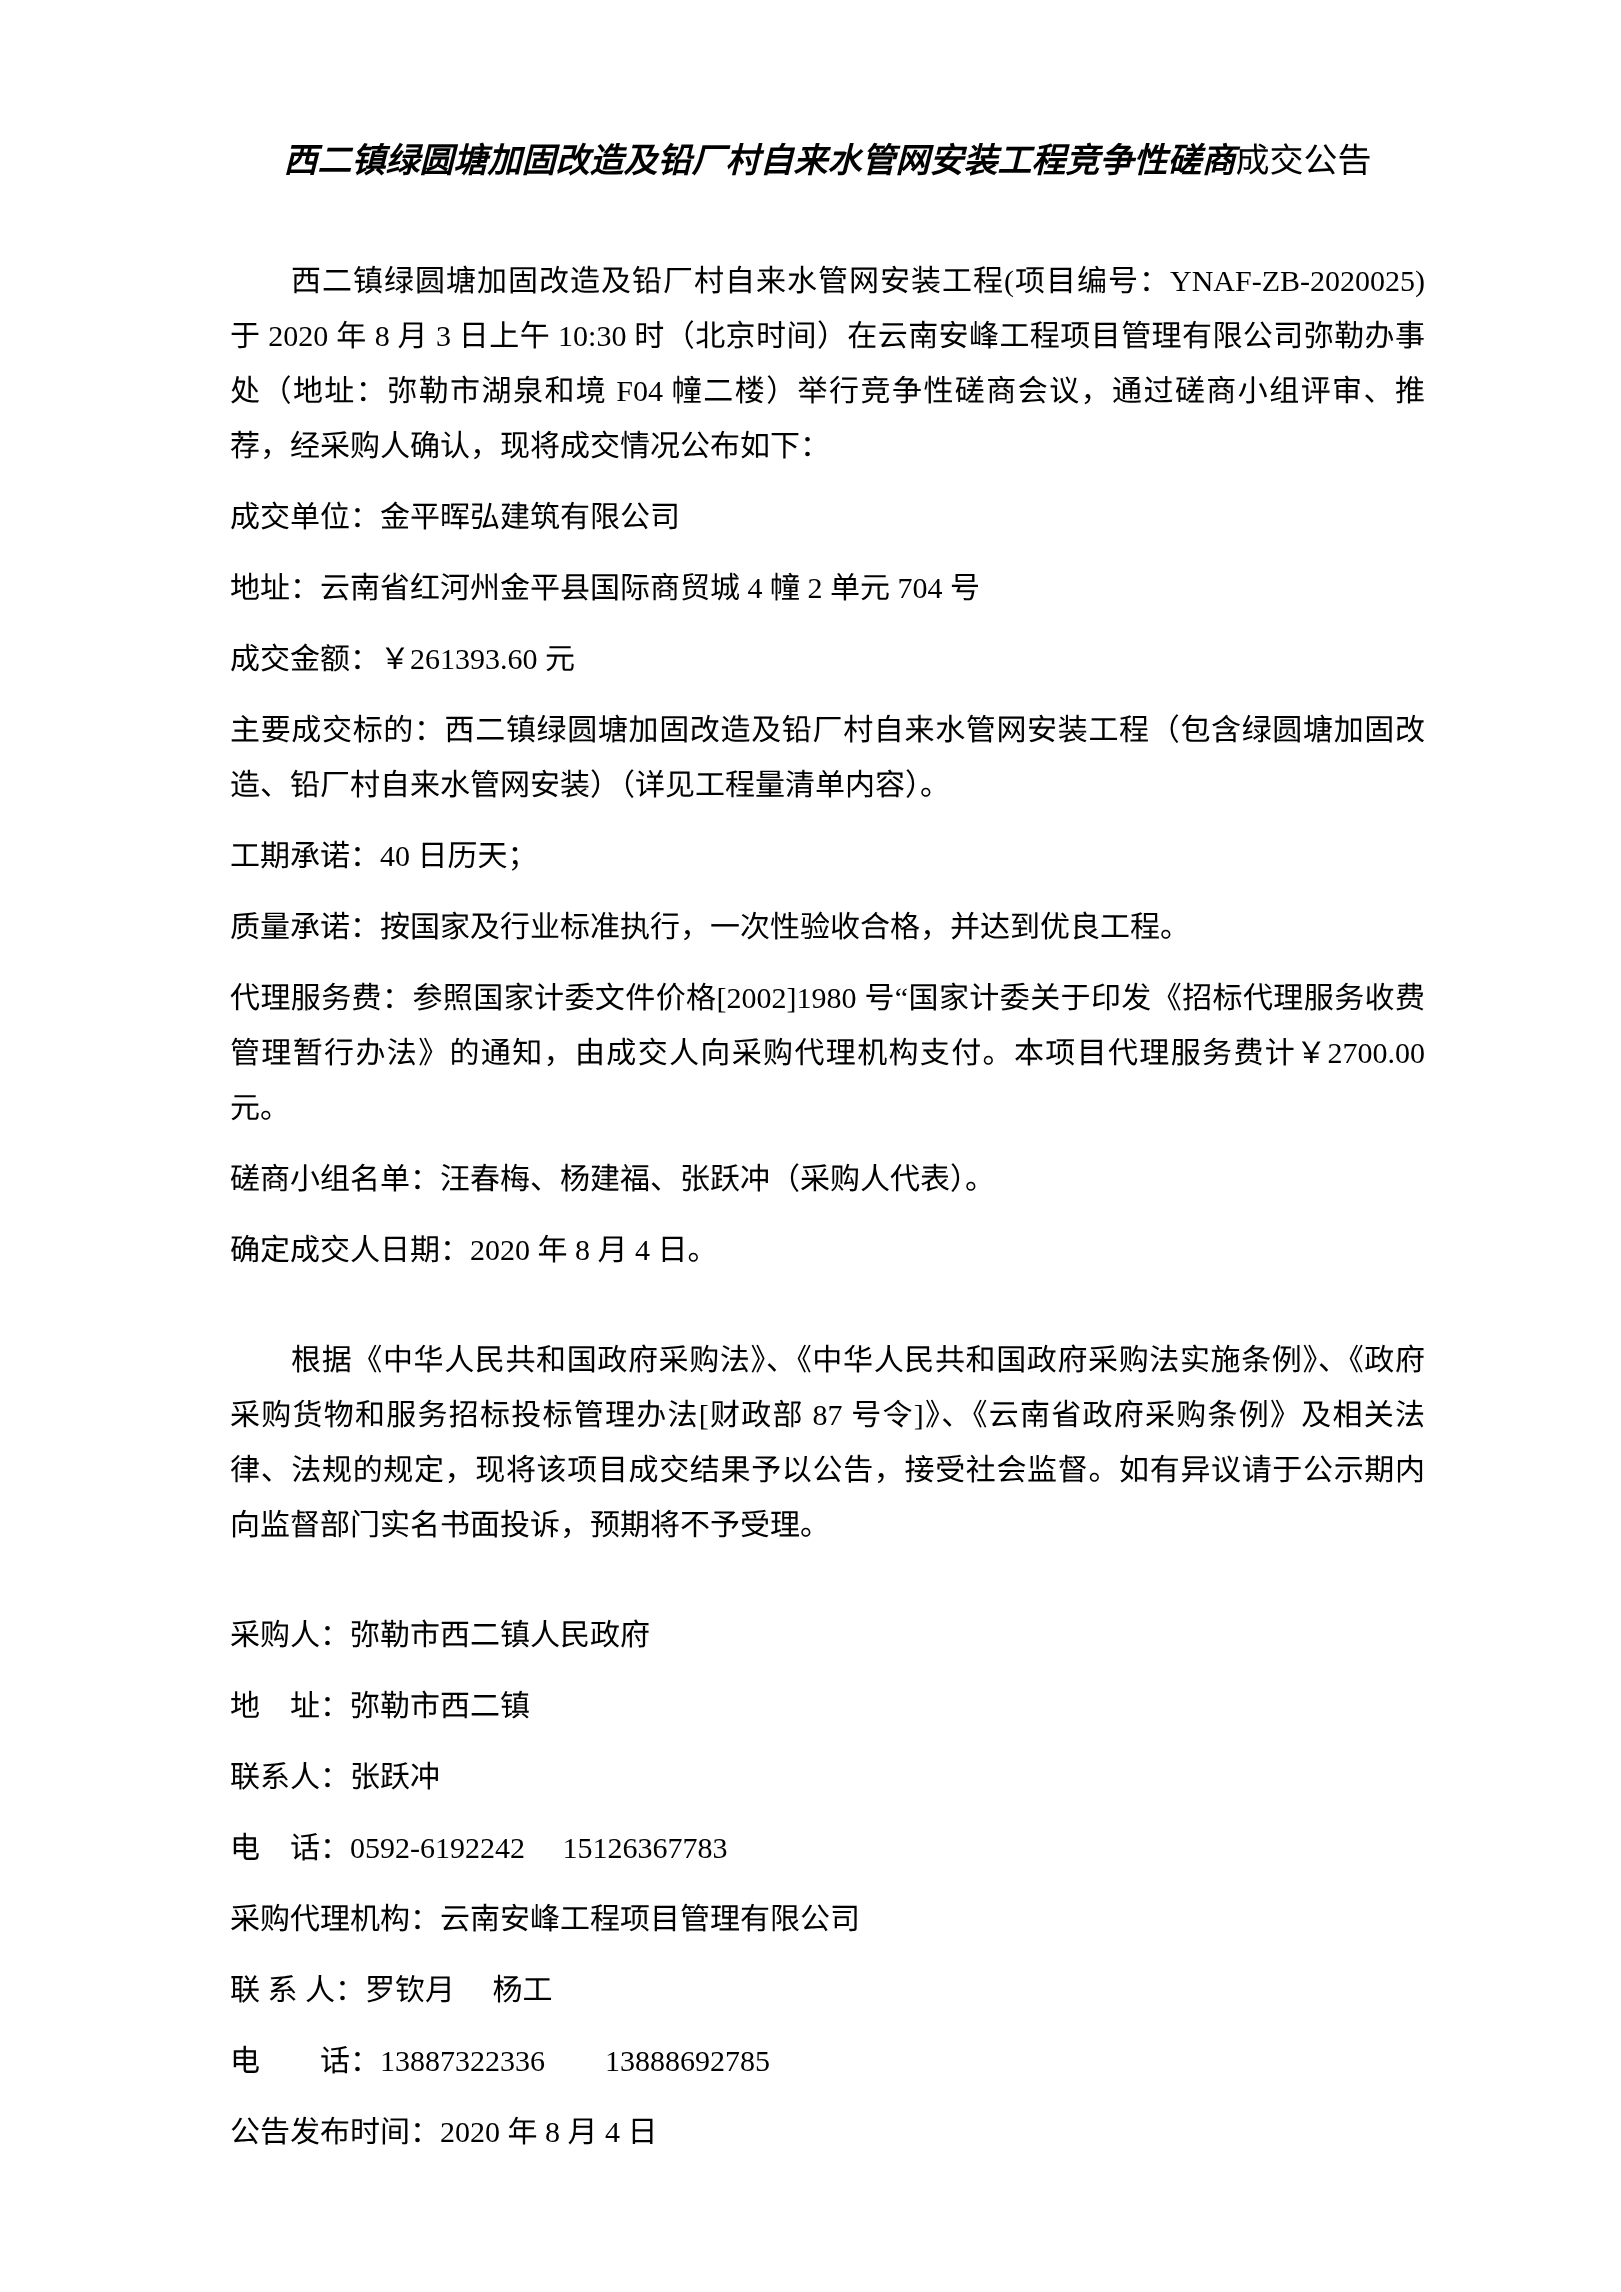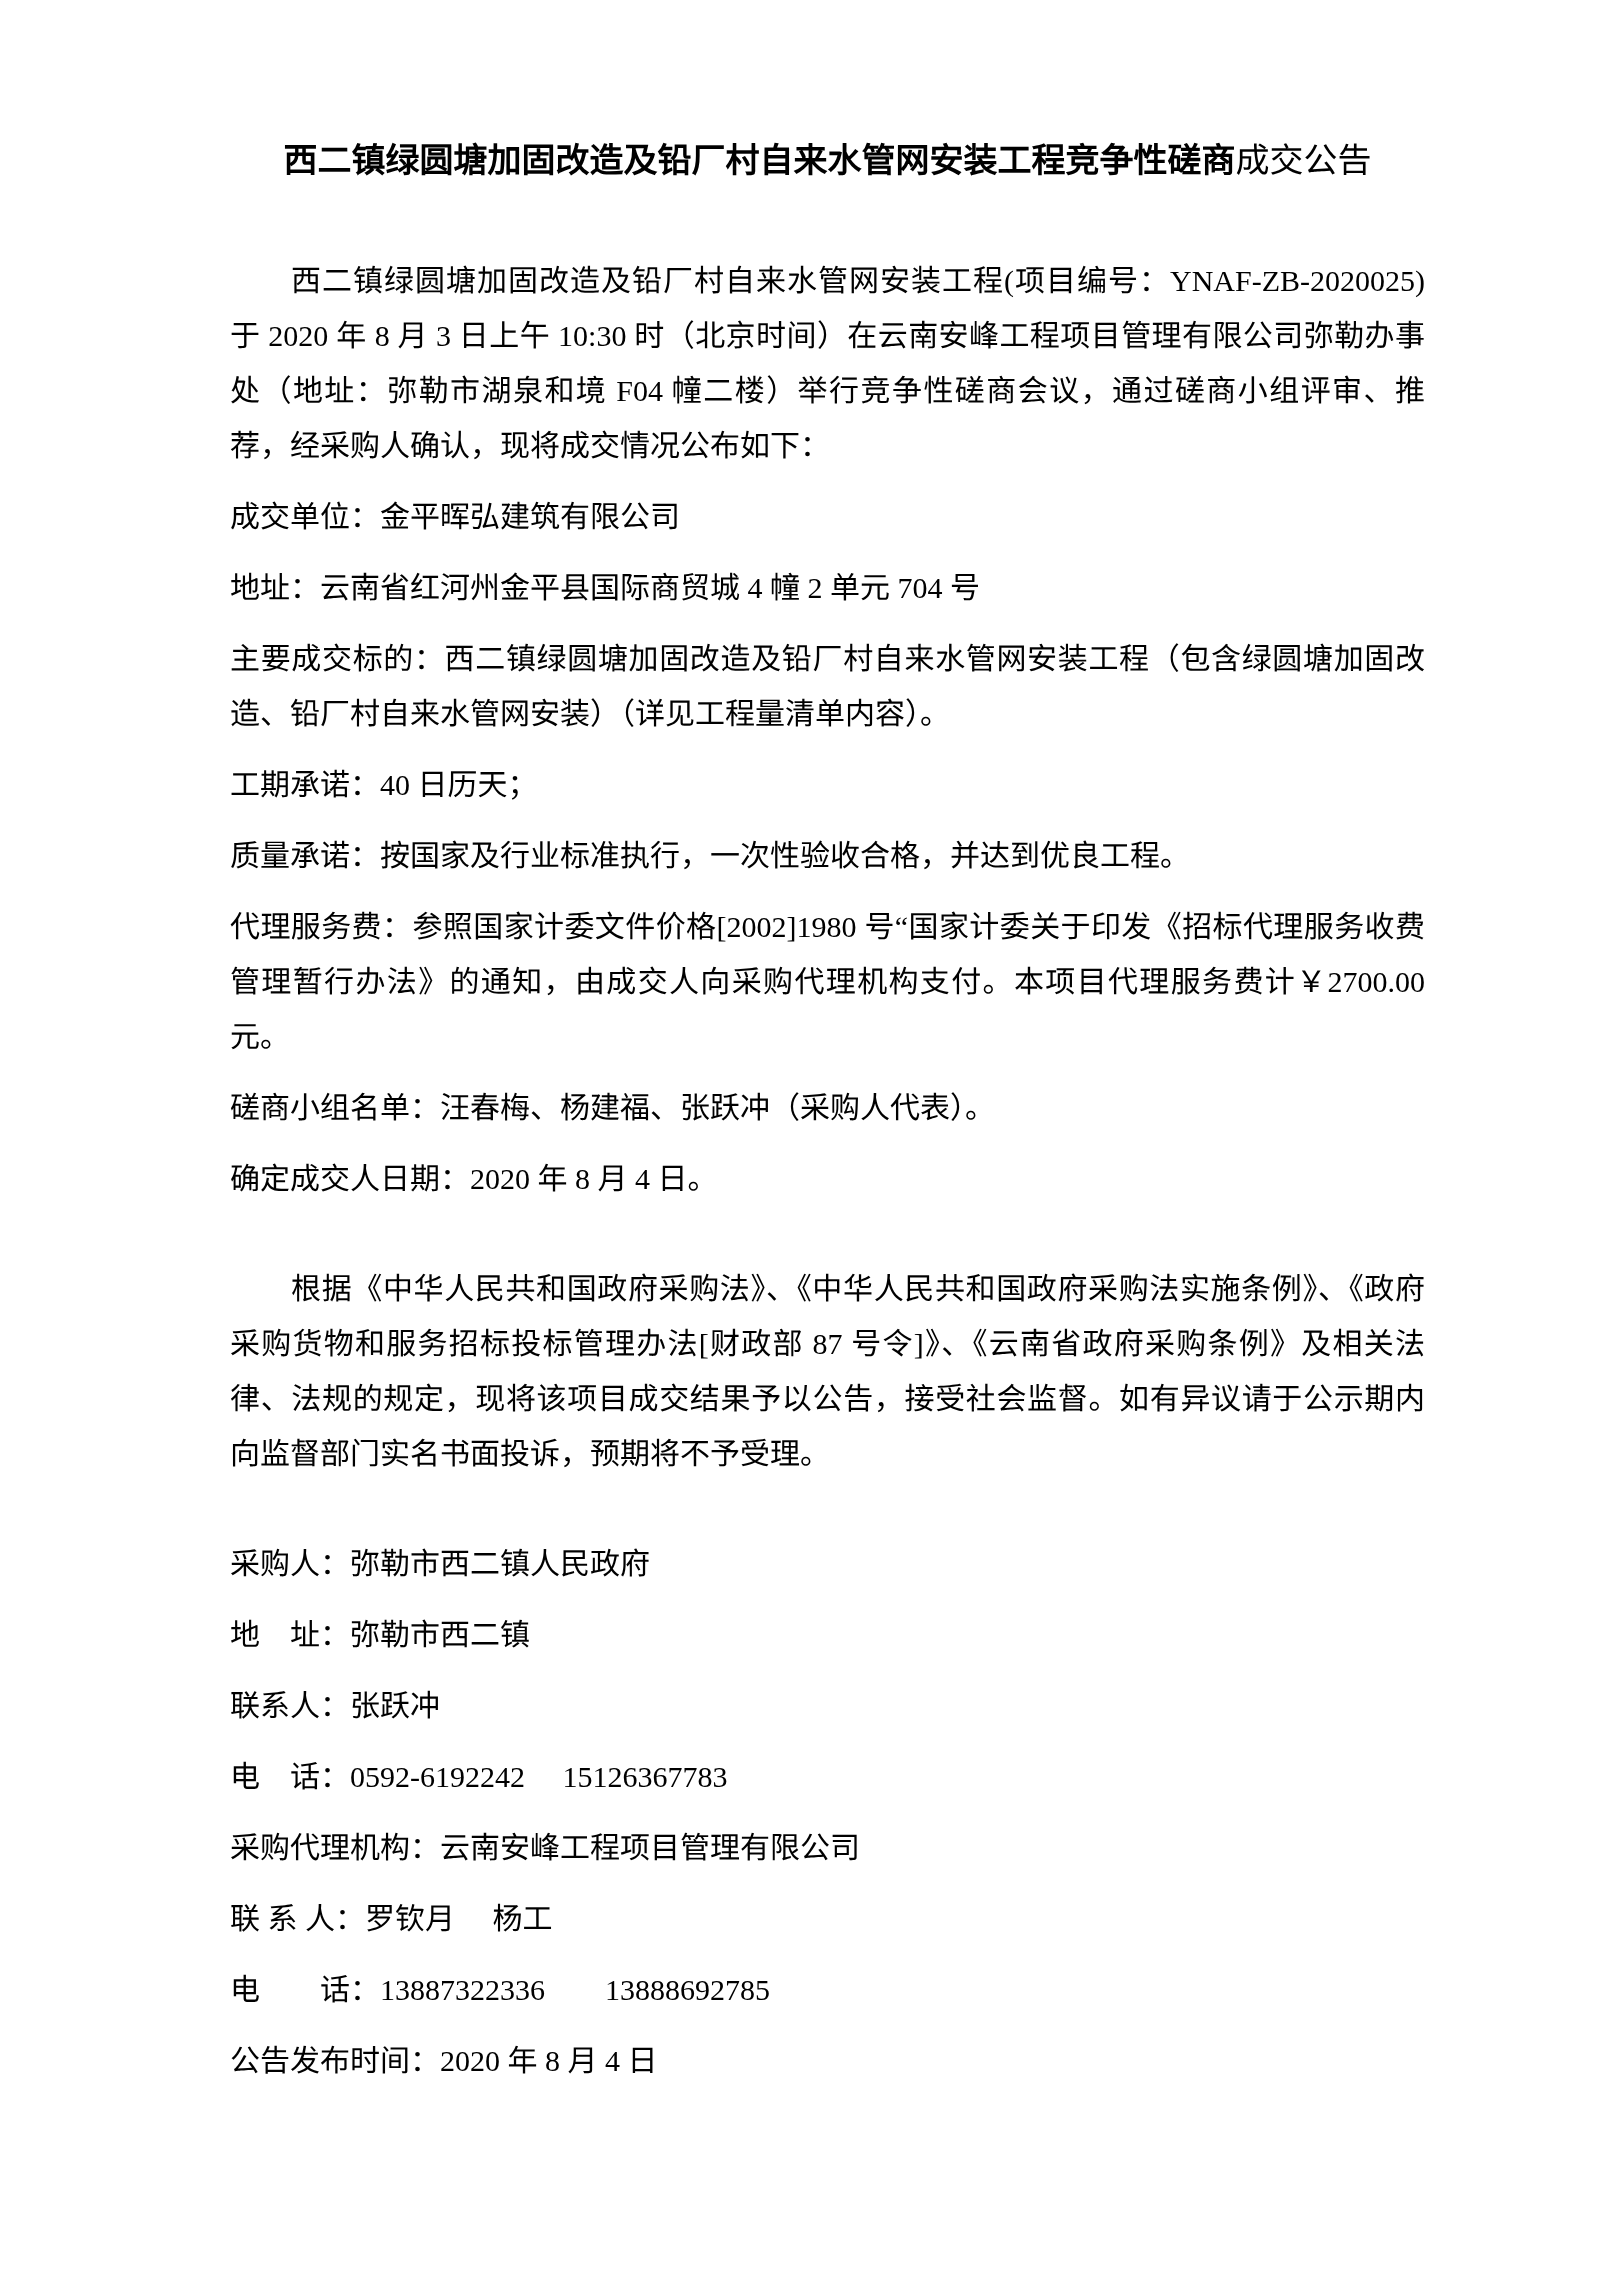--- a/index.html
+++ b/index.html
@@ -24,21 +24,21 @@
   }
   .doc-title {
     margin: 0 0 71px 0;
     text-align: center;
     font-size: 34px;
     line-height: 43px;
     font-weight: normal;
     letter-spacing: 0px;
     white-space: nowrap;
   }
-  .doc-title .t-bold { font-weight: bold; }
+  .doc-title .t-bold { font-weight: bold; font-style: italic; }
   .doc-title .t-norm { font-weight: normal; }
   .content p {
     margin: 16px;
     font-size: 30px;
     line-height: 55px;
     text-align: justify;
     white-space: pre-wrap;
     word-break: break-all;
   }
   .content p.indent { text-indent: 61px; }
@@ -50,20 +50,21 @@
 
 <div class="page">
   <div class="content">
 
     <h1 class="doc-title"><span class="t-bold">西二镇绿圆塘加固改造及铅厂村自来水管网安装工程竞争性磋商</span><span class="t-norm">成交公告</span></h1>
 
     <p class="indent">西二镇绿圆塘加固改造及铅厂村自来水管网安装工程(项目编号：YNAF-ZB-2020025)于 2020 年 8 月 3 日上午 10:30 时（北京时间）在云南安峰工程项目管理有限公司弥勒办事处（地址：弥勒市湖泉和境 F04 幢二楼）举行竞争性磋商会议，通过磋商小组评审、推荐，经采购人确认，现将成交情况公布如下：</p>
 
     <p>成交单位：金平晖弘建筑有限公司</p>
     <p>地址：云南省红河州金平县国际商贸城 4 幢 2 单元 704 号</p>
+    <p>成交金额：￥261393.60 元</p>
     <p>主要成交标的：西二镇绿圆塘加固改造及铅厂村自来水管网安装工程（包含绿圆塘加固改造、铅厂村自来水管网安装）（详见工程量清单内容）。</p>
     <p>工期承诺：40 日历天；</p>
     <p>质量承诺：按国家及行业标准执行，一次性验收合格，并达到优良工程。</p>
     <p>代理服务费：参照国家计委文件价格[2002]1980 号“国家计委关于印发《招标代理服务收费管理暂行办法》的通知，由成交人向采购代理机构支付。本项目代理服务费计￥2700.00 元。</p>
     <p>磋商小组名单：汪春梅、杨建福、张跃冲（采购人代表）。</p>
     <p>确定成交人日期：2020 年 8 月 4 日。</p>
 
     <p class="indent gap">根据《中华人民共和国政府采购法》、《中华人民共和国政府采购法实施条例》、《政府采购货物和服务招标投标管理办法[财政部 87 号令]》、《云南省政府采购条例》及相关法律、法规的规定，现将该项目成交结果予以公告，接受社会监督。如有异议请于公示期内向监督部门实名书面投诉，预期将不予受理。</p>
 
     <div class="contacts gap">

